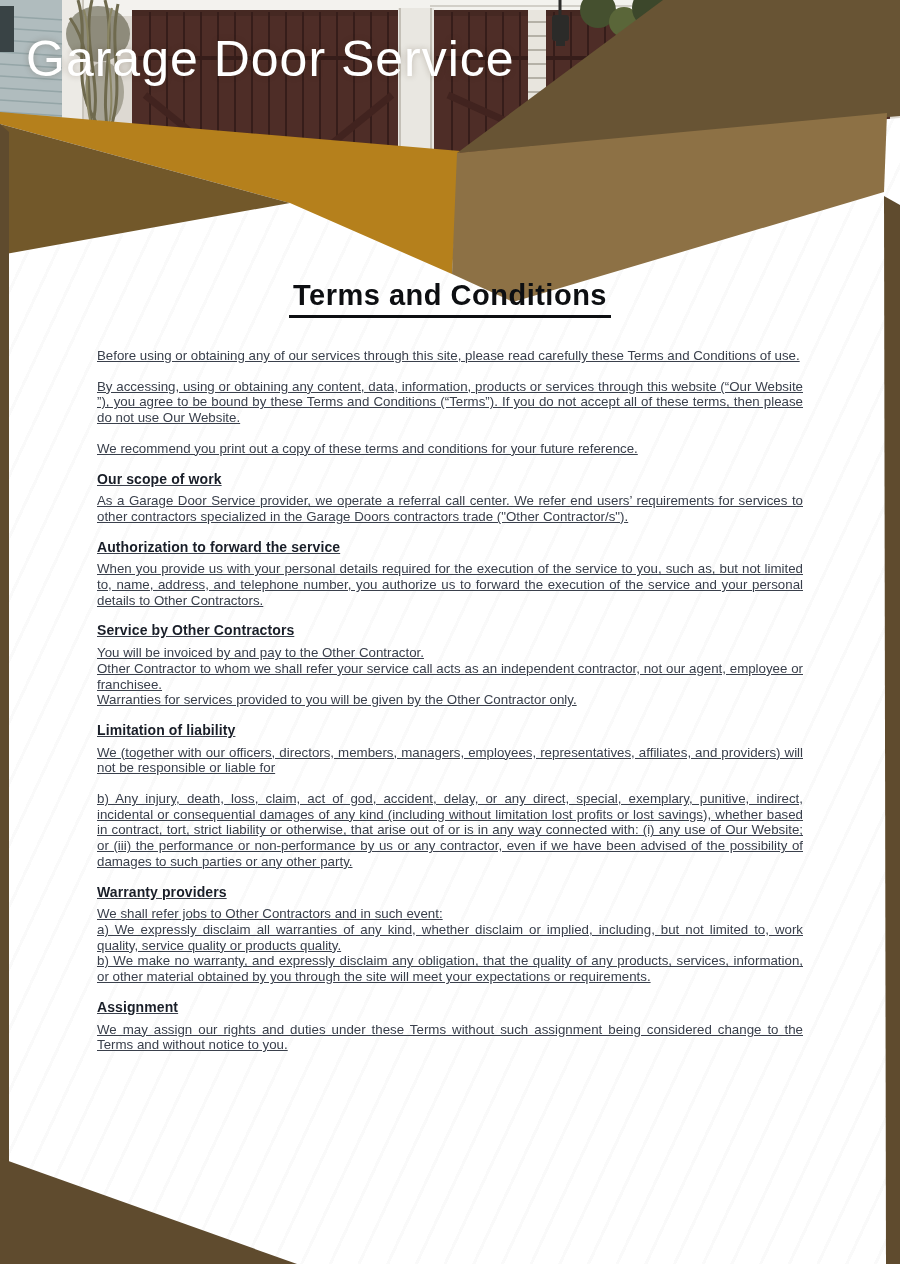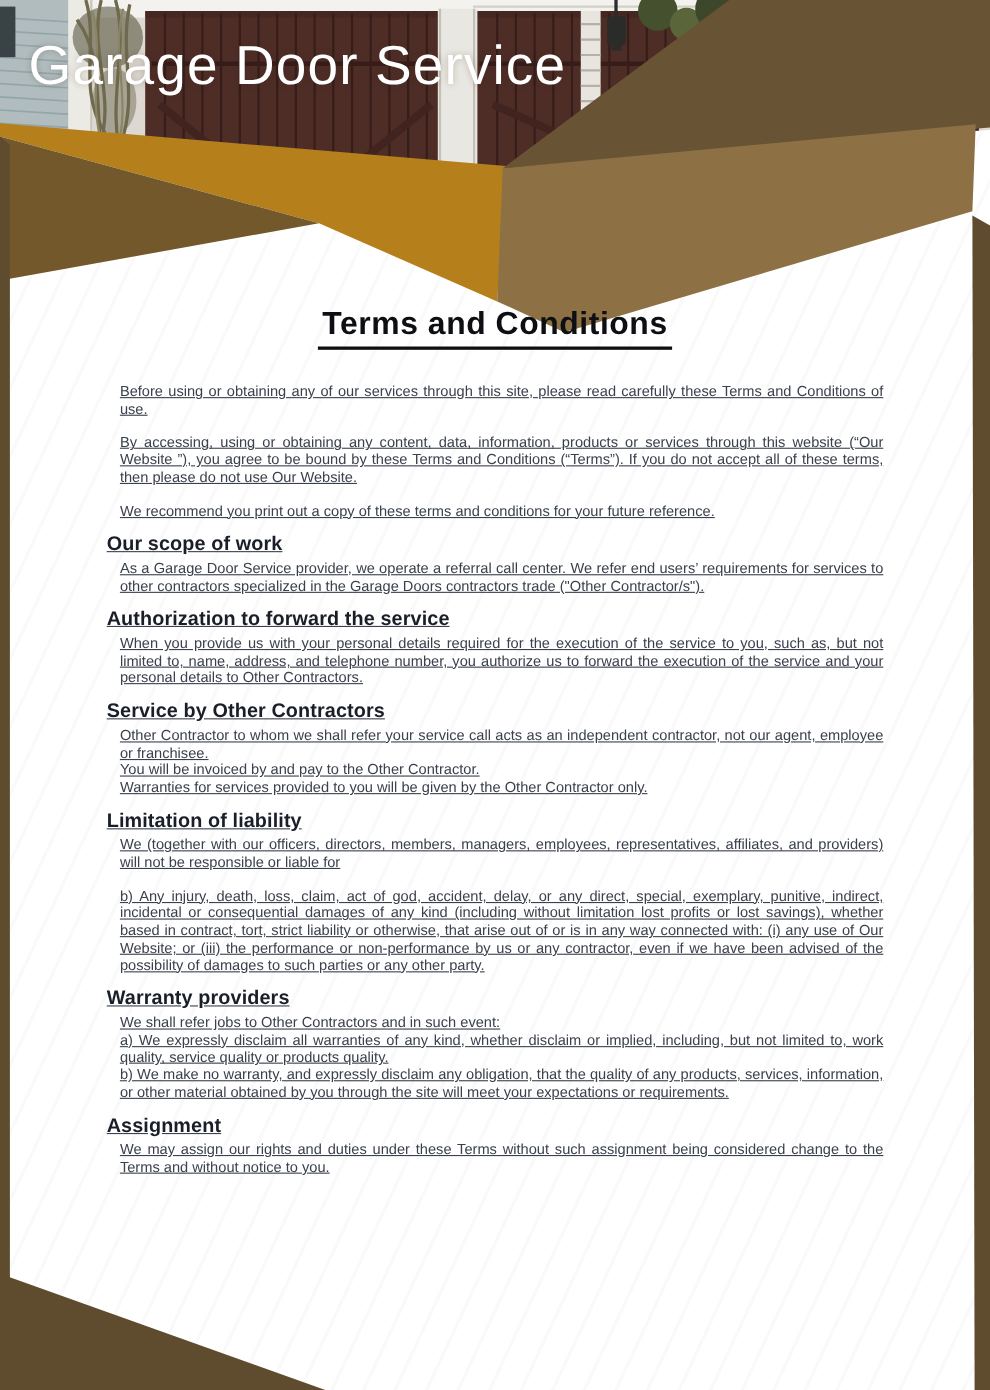--- a/index.html
+++ b/index.html
@@ -34,24 +34,24 @@
     font-size:13.3px;line-height:15.7px;text-decoration:underline;
   }
   .doc-title-row{text-align:center;margin-bottom:30px;}
   .doc-title{
     display:inline-block;
     font-size:29px;line-height:34px;font-weight:700;letter-spacing:0.5px;
     color:var(--title-text,#0d0f12);
     border-bottom:3px solid var(--title-text,#0d0f12);
     padding:0 4px 3px 4px;
   }
-  .para{margin:0 0 15px 12px;text-align:justify;}
+  .para{margin:0 0 15px 0;text-align:justify;}
   .para.tight{margin-bottom:0;}
   .section-heading{
-    font-size:18px;font-weight:700;margin:10px 0 6px 0;
+    font-size:14px;font-weight:700;margin:10px 0 6px 0;
     color:var(--heading-text,#191e28);letter-spacing:0.1px;
   }
 </style>
 </head>
 <body>
 
 <div class="page">
 
   <div class="photo-wrap">
     <svg viewBox="0 0 900 310" preserveAspectRatio="none">
@@ -201,22 +201,22 @@
     </div>
     <div>
         <p class="para">Before using or obtaining any of our services through this site, please read carefully these Terms and Conditions of use.</p>
         <p class="para">By accessing, using or obtaining any content, data, information, products or services through this website (“Our Website ”), you agree to be bound by these Terms and Conditions (“Terms”). If you do not accept all of these terms, then please do not use Our Website.</p>
         <p class="para">We recommend you print out a copy of these terms and conditions for your future reference.</p>
         <div class="section-heading">Our scope of work</div>
         <p class="para">As a Garage Door Service provider, we operate a referral call center. We refer end users’ requirements for services to other contractors specialized in the Garage Doors contractors trade ("Other Contractor/s").</p>
         <div class="section-heading">Authorization to forward the service</div>
         <p class="para">When you provide us with your personal details required for the execution of the service to you, such as, but not limited to, name, address, and telephone number, you authorize us to forward the execution of the service and your personal details to Other Contractors.</p>
         <div class="section-heading">Service by Other Contractors</div>
+        <p class="para tight">You will be invoiced by and pay to the Other Contractor.</p>
         <p class="para tight">Other Contractor to whom we shall refer your service call acts as an independent contractor, not our agent, employee or franchisee.</p>
-        <p class="para tight">You will be invoiced by and pay to the Other Contractor.</p>
         <p class="para">Warranties for services provided to you will be given by the Other Contractor only.</p>
         <div class="section-heading">Limitation of liability</div>
         <p class="para">We (together with our officers, directors, members, managers, employees, representatives, affiliates, and providers) will not be responsible or liable for</p>
         <p class="para">b) Any injury, death, loss, claim, act of god, accident, delay, or any direct, special, exemplary, punitive, indirect, incidental or consequential damages of any kind (including without limitation lost profits or lost savings), whether based in contract, tort, strict liability or otherwise, that arise out of or is in any way connected with: (i) any use of Our Website; or (iii) the performance or non-performance by us or any contractor, even if we have been advised of the possibility of damages to such parties or any other party.</p>
         <div class="section-heading">Warranty providers</div>
         <p class="para tight">We shall refer jobs to Other Contractors and in such event:</p>
         <p class="para tight">a) We expressly disclaim all warranties of any kind, whether disclaim or implied, including, but not limited to, work quality, service quality or products quality.</p>
         <p class="para">b) We make no warranty, and expressly disclaim any obligation, that the quality of any products, services, information, or other material obtained by you through the site will meet your expectations or requirements.</p>
         <div class="section-heading">Assignment</div>
         <p class="para">We may assign our rights and duties under these Terms without such assignment being considered change to the Terms and without notice to you.</p>

